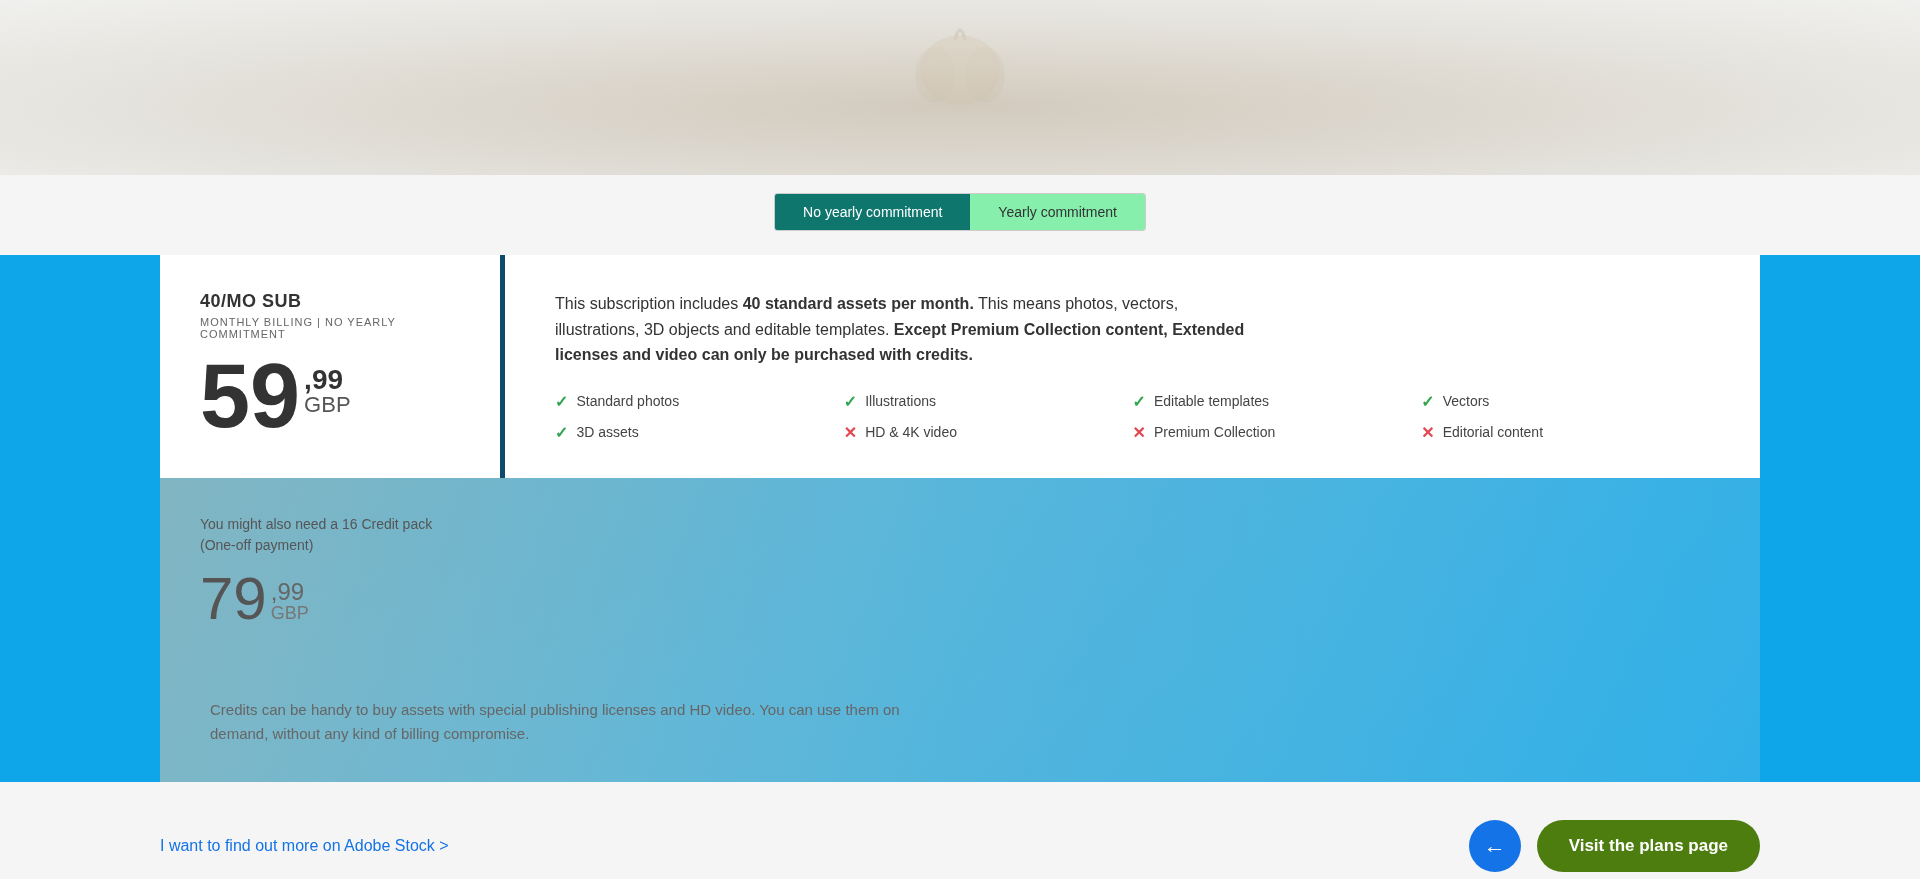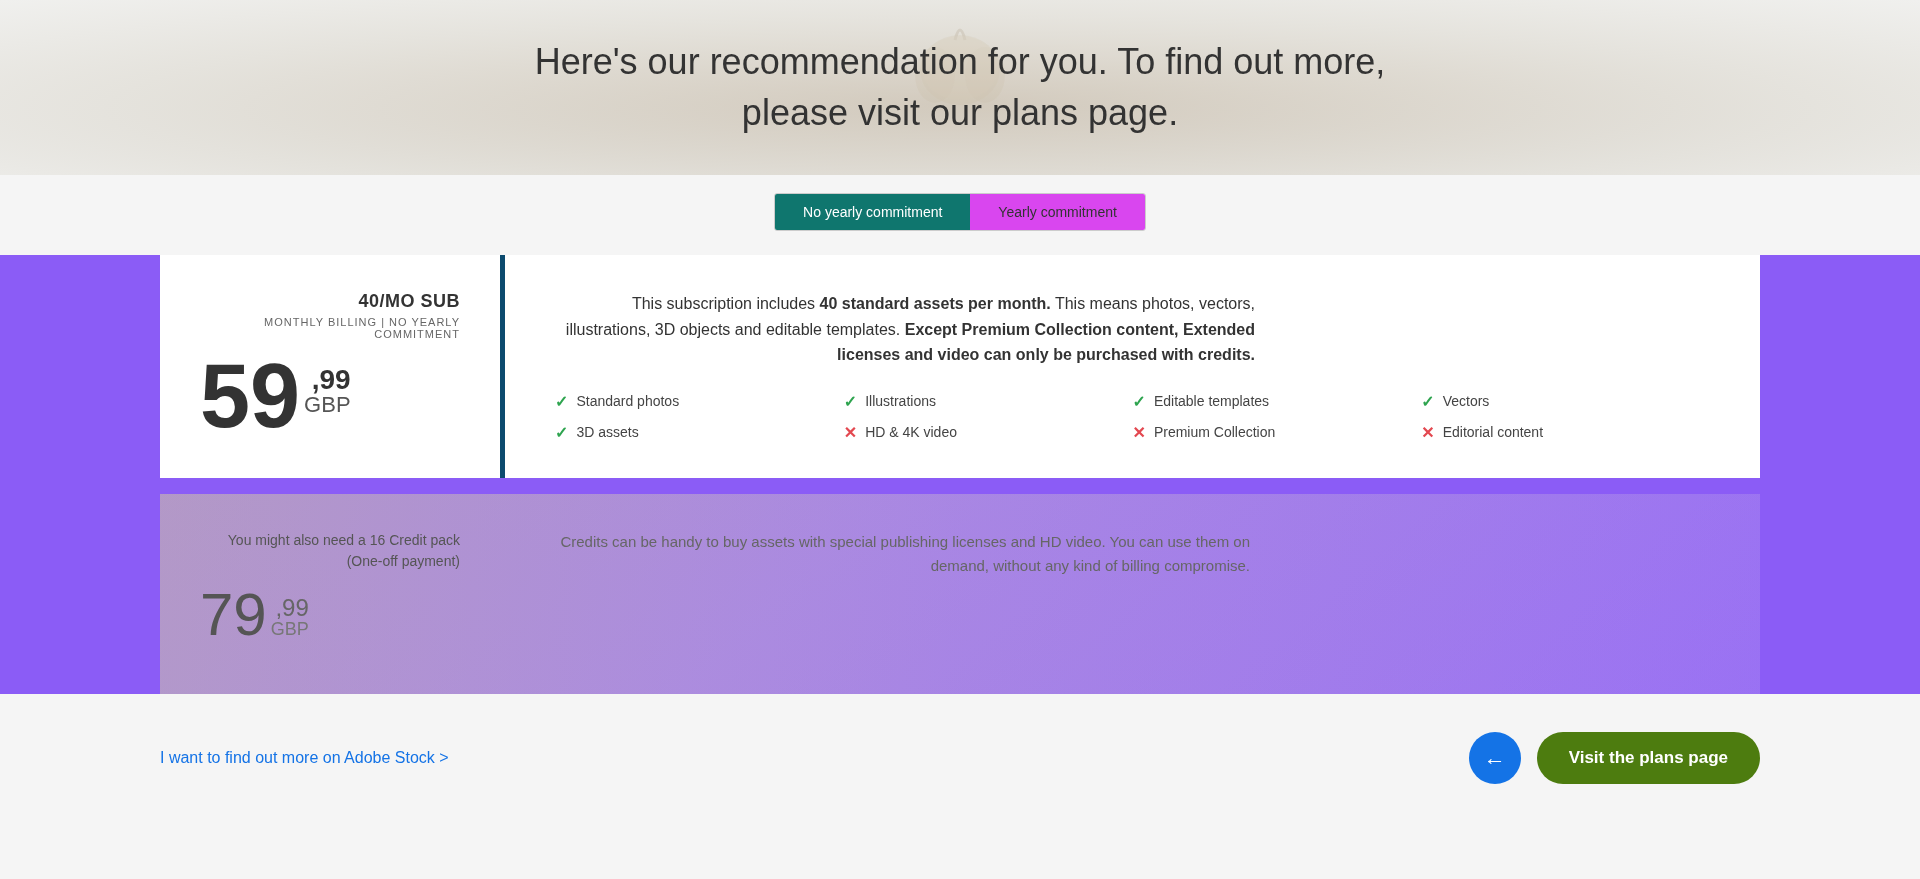--- a/index.html
+++ b/index.html
@@ -61,34 +61,33 @@
       display: flex;
       border: 1px solid #ccc;
       border-radius: 3px;
       overflow: hidden;
     }
     .toggle-btn {
       padding: 10px 28px;
       font-size: 14px;
       cursor: pointer;
       border: none;
-      background: #d946ef;
+      background: #86efac;
       color: #333;
       outline: none;
     }
     .toggle-btn.active {
       background: #0f766e;
       color: #fff;
     }
 
     
     .main-content {
-      background: #8b5cf6;
+      background: #0ea5e9;
       padding: 0;
-      text-align: right;
     }
 
     
     .plan-card {
       display: flex;
       background: #fff;
       margin: 24px 160px 0;
       min-height: 200px;
     }
     .plan-left {
@@ -176,25 +175,26 @@
     }
     .cross-icon {
       color: #e34850;
       font-size: 16px;
       font-weight: 700;
     }
 
     
     .credits-card {
       display: flex;
-      margin: 16px 160px 0;
+      margin: 0 160px 0;
       min-height: 200px;
       background: linear-gradient(to right, rgba(210,200,180,0.4) 0%, rgba(225,215,195,0.2) 50%, rgba(240,235,225,0.1) 100%);
       position: relative;
       overflow: hidden;
+      flex-direction: column;
     }
     .credits-bg {
       position: absolute;
       top: 0; left: 0; right: 0; bottom: 0;
       background: linear-gradient(135deg, rgba(200,185,160,0.35) 0%, rgba(220,210,190,0.2) 40%, rgba(240,238,235,0.05) 100%);
     }
     .credits-left {
       width: 340px;
       min-width: 340px;
       padding: 36px 40px;
@@ -305,21 +305,20 @@
 <div class="hero">
   <div class="hero-bg"></div>
 
   <svg class="hero-decoration" viewBox="0 0 120 100" xmlns="http://www.w3.org/2000/svg">
     <ellipse cx="60" cy="60" rx="40" ry="35" fill="rgba(200,185,155,0.5)"></ellipse>
     <ellipse cx="35" cy="65" rx="20" ry="28" fill="rgba(195,180,150,0.4)"></ellipse>
     <ellipse cx="85" cy="65" rx="20" ry="28" fill="rgba(195,180,150,0.4)"></ellipse>
     <path d="M55 30 Q60 10 65 30" stroke="rgba(150,130,100,0.5)" stroke-width="3" fill="none"></path>
     <ellipse cx="60" cy="58" rx="38" ry="32" fill="rgba(210,195,165,0.35)"></ellipse>
   </svg>
-  <h1 class="hero-title">Here's our recommendation for you. To find out more, please visit our plans page.</h1>
 </div>
 
 <div class="toggle-section">
   <div class="toggle-group">
     <button class="toggle-btn active">No yearly commitment</button>
     <button class="toggle-btn">Yearly commitment</button>
   </div>
 </div>
 
 <div class="main-content">

